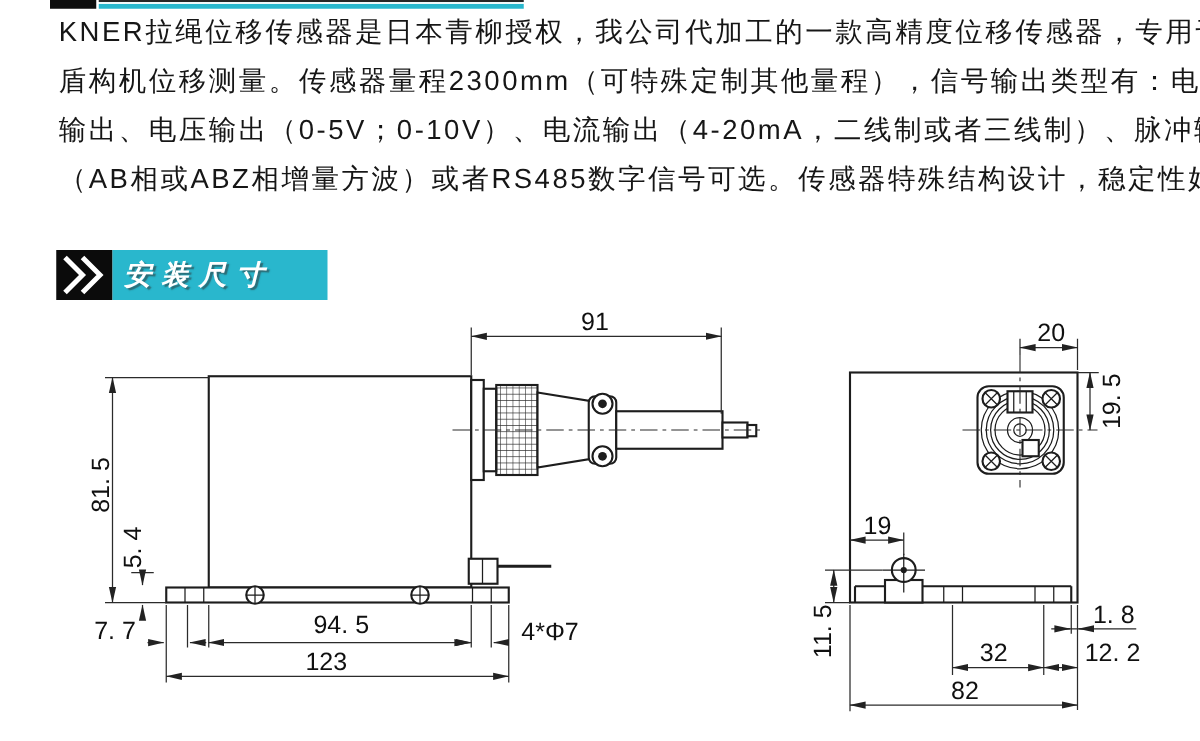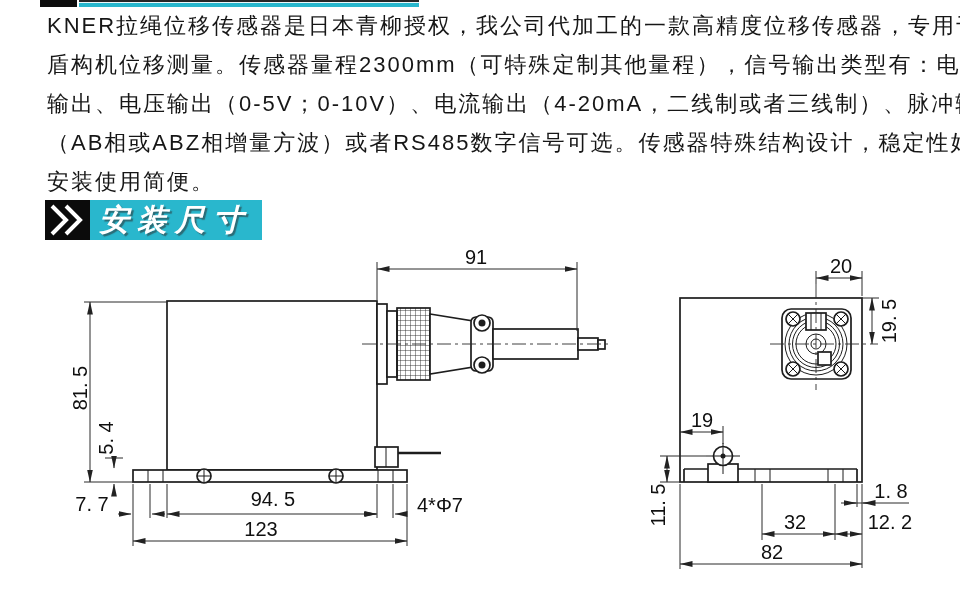--- a/index.html
+++ b/index.html
@@ -14,21 +14,21 @@
   
   .intro{position:absolute;left:47px;top:6px;width:880px;font-size:22px;
          line-height:39px;letter-spacing:2px;color:#161616}
   .intro div{white-space:nowrap}
 
   
   .banner{position:absolute;left:45px;top:200px;height:40px;display:flex}
   .banner-chevrons{width:45px;height:40px;background:#0b0b0b;display:flex;
                    align-items:center;justify-content:center}
   .banner-title{width:163px;height:40px;background:#29b7cd;color:#fff;
-     font-size:30px;font-weight:bold;font-style:italic;line-height:40px;
+     font-size:22px;font-weight:bold;font-style:italic;line-height:40px;
      letter-spacing:8px;padding-left:9px;
      font-family:"Liberation Serif","DejaVu Serif",serif;
      text-shadow:2px 2px 1px rgba(45,45,45,.55)}
 
   
   .drawing{position:absolute;left:0;top:240px;width:960px;height:353px}
   .ol{stroke:#1d1d1d;stroke-width:1.7;fill:none}
   .olf{stroke:#1d1d1d;stroke-width:1.7;fill:#fff}
   .thin{stroke:#1d1d1d;stroke-width:1;fill:none}
   .dim{stroke:#2b2b2b;stroke-width:1;fill:none}
@@ -42,21 +42,20 @@
 <div>
   <div class="top-strip-box"></div>
   <div class="top-strip-bar"></div>
 </div>
 
 <div class="intro">
   <div>KNER拉绳位移传感器是日本青柳授权，我公司代加工的一款高精度位移传感器，专用于</div>
   <div>盾构机位移测量。传感器量程2300mm（可特殊定制其他量程），信号输出类型有：电阻</div>
   <div>输出、电压输出（0-5V；0-10V）、电流输出（4-20mA，二线制或者三线制）、脉冲输出</div>
   <div>（AB相或ABZ相增量方波）或者RS485数字信号可选。传感器特殊结构设计，稳定性好，</div>
-  <div>安装使用简便。</div>
 </div>
 
 <div class="banner">
   <div class="banner-chevrons">
     <svg width="45" height="40" viewBox="0 0 45 40">
       <path d="M7,6 L21,20 L7,34" stroke="#fff" stroke-width="4" fill="none"></path>
       <path d="M21,6 L35,20 L21,34" stroke="#fff" stroke-width="4" fill="none"></path>
     </svg>
   </div>
   <div class="banner-title">安装尺寸</div>

